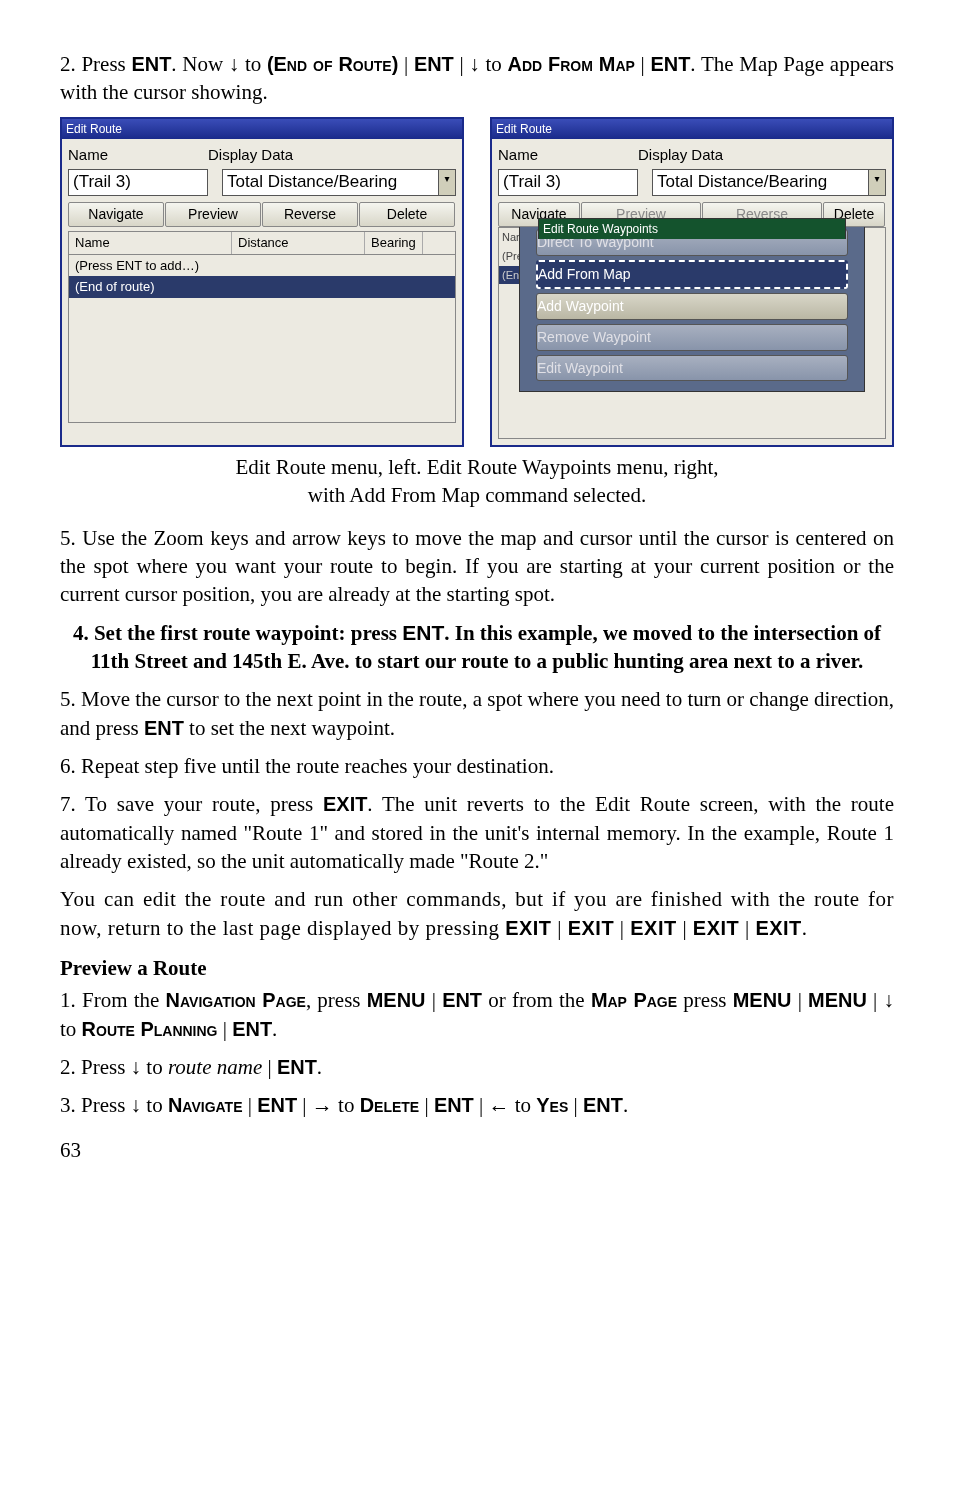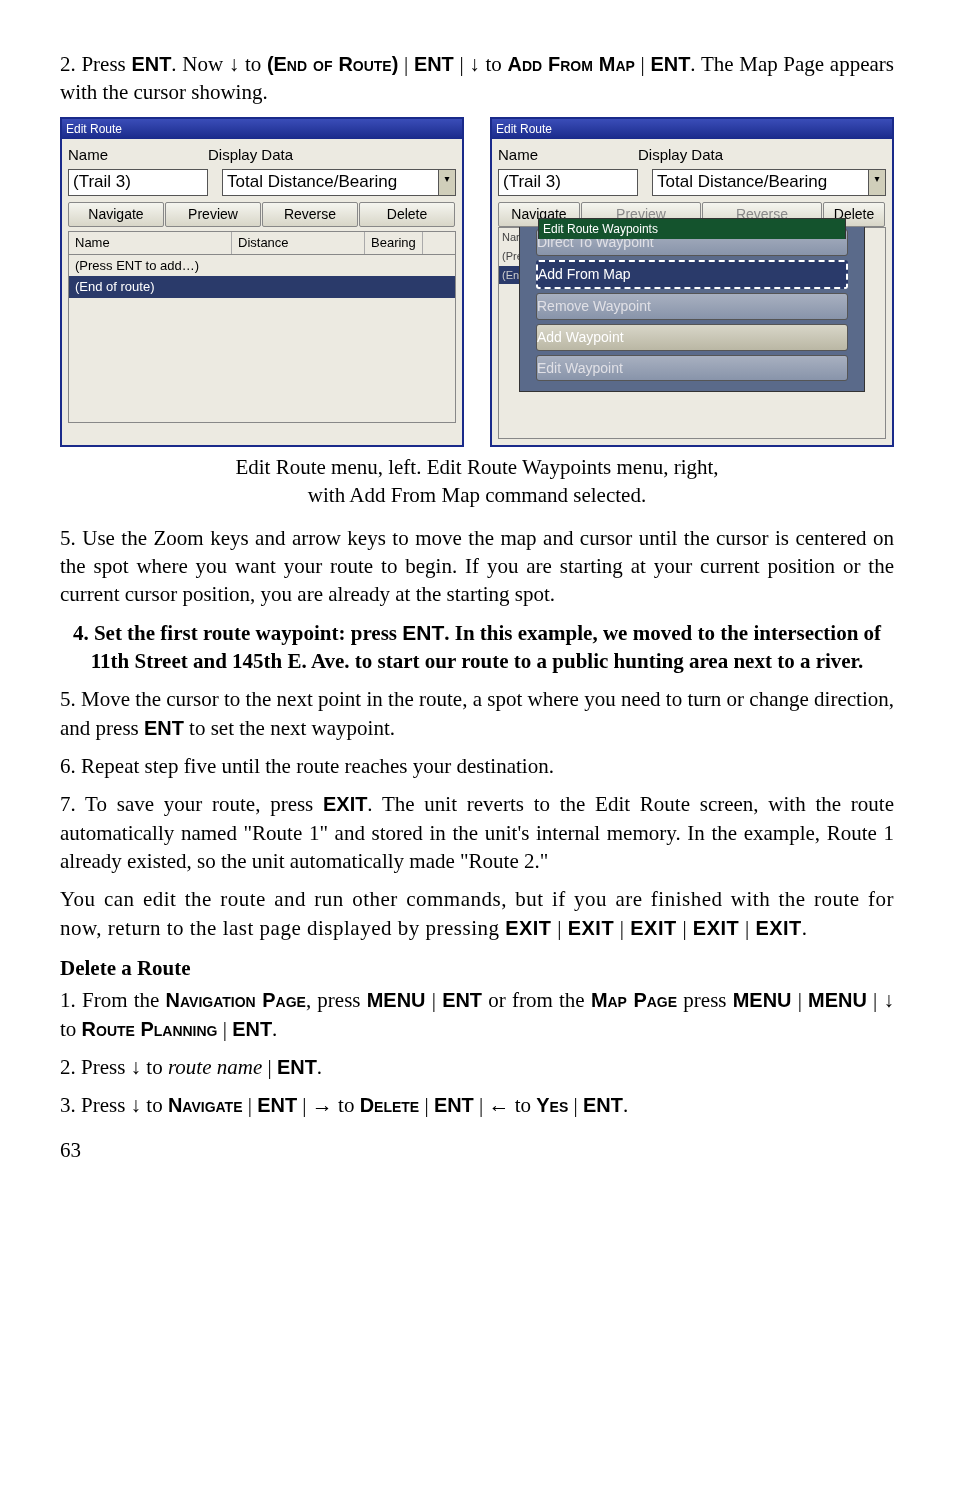--- a/index.html
+++ b/index.html
@@ -256,22 +256,22 @@
       </div>
       <div class="list-area-right">
         <div class="left-stub">
           <div class="left-stub-row">Name</div>
           <div class="left-stub-row">(Press</div>
           <div class="left-stub-row dark">(End</div>
         </div>
         <div class="popup-overlay" style="top:-10px">
           <div class="menu-item">Direct To Waypoint</div>
           <div class="menu-item active">Add From Map</div>
+          <div class="menu-item" style="color:#fff;background:linear-gradient(#d8d6c8,#bab7a4)">Add Waypoint</div>
           <div class="menu-item">Remove Waypoint</div>
-          <div class="menu-item" style="color:#fff;background:linear-gradient(#d8d6c8,#bab7a4)">Add Waypoint</div>
           <div class="menu-item">Edit Waypoint</div>
         </div>
       </div>
     </div>
   </div>
 </div>
 
 <div class="caption">
   <span>Edit Route menu, left. Edit Route Waypoints menu, right,</span><br>
   <span>with Add From Map command selected.</span>
@@ -290,21 +290,21 @@
 <p>6. Repeat step five until the route reaches your destination.</p>
 
 <p>
   <span>7. To save your route, press </span><span class="sans-bold">EXIT</span><span>. The unit reverts to the Edit Route screen, with the route automatically named "Route 1" and stored in the unit's internal memory. In the example, Route 1 already existed, so the unit automatically made "Route 2."</span>
 </p>
 
 <p style="letter-spacing:0.5px">
   <span>You can edit the route and run other commands, but if you are finished with the route for now, return to the last page displayed by pressing </span><span class="sans-bold">EXIT</span><span> | </span><span class="sans-bold">EXIT</span><span> | </span><span class="sans-bold">EXIT</span><span> | </span><span class="sans-bold">EXIT</span><span> | </span><span class="sans-bold">EXIT</span>.
 </p>
 
-<h4 class="leftsub">Delete a Route</h4>
+<h4 class="leftsub">Preview a Route</h4>
 
 <p style="margin-top:2px">
   <span>1. From the </span><span class="smallcaps">Navigation Page</span><span>, press </span><span class="sans-bold">MENU</span><span> | </span><span class="sans-bold">ENT</span><span> or from the </span><span class="smallcaps">Map Page</span><span> press </span><span class="sans-bold">MENU</span><span> | </span><span class="sans-bold">MENU</span><span> | ↓ to </span><span class="smallcaps">Route Planning</span><span> | </span><span class="sans-bold">ENT</span><span>.</span>
 </p>
 
 <p>
   <span>2. Press ↓ to </span><i>route name</i><span> | </span><span class="sans-bold">ENT</span><span>.</span>
 </p>
 
 <p>

